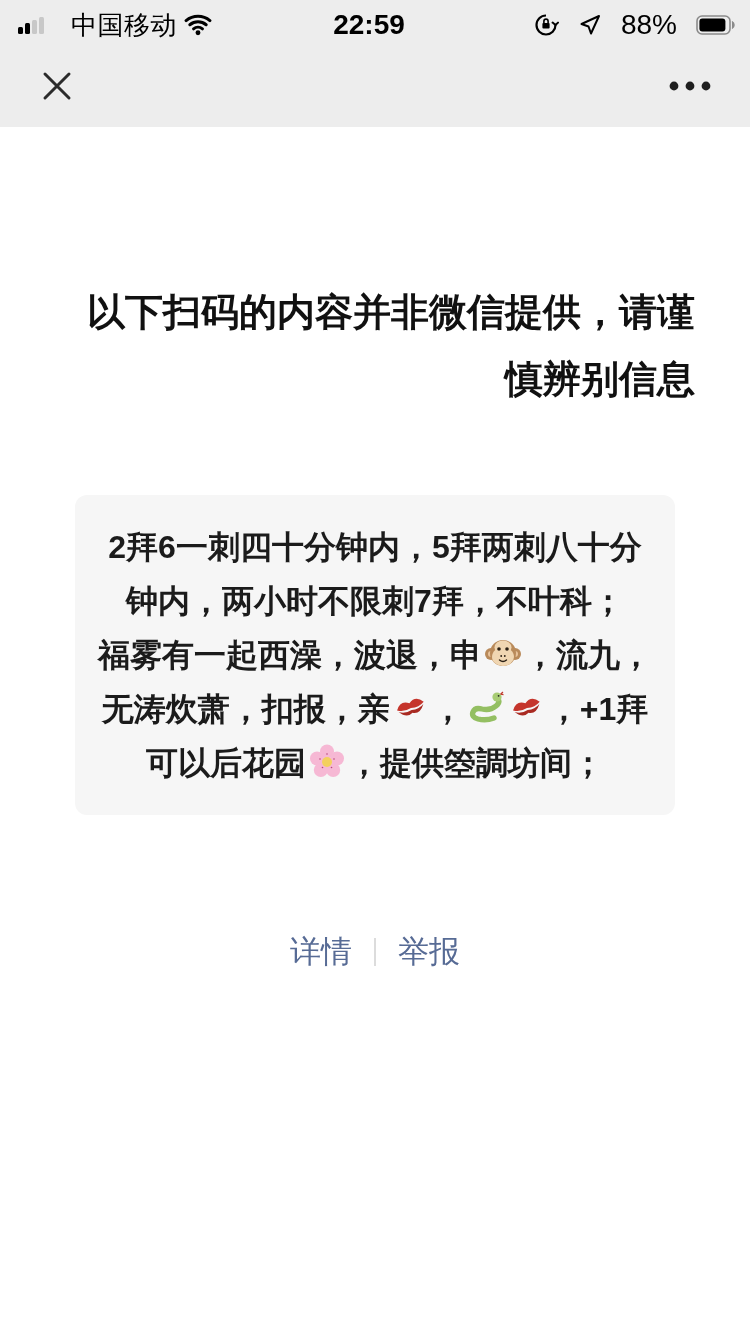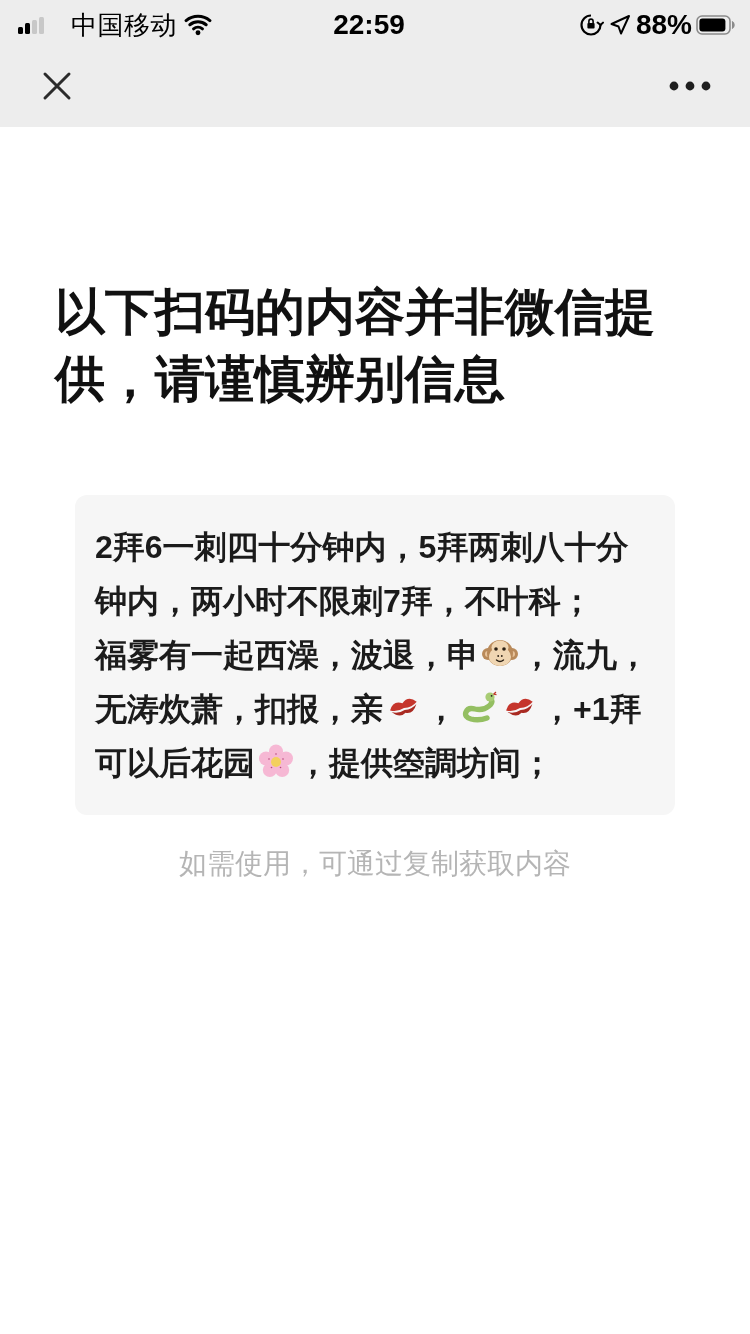--- a/index.html
+++ b/index.html
@@ -10,31 +10,31 @@
   
   .header { width:100%; height:127px; background:#ededed; }
   .status-bar { height:44px; display:flex; align-items:center; padding:6px 14px 0 18px; position:relative; }
   .sb-left { display:flex; align-items:center; gap:7px; }
   .signal { display:flex; align-items:flex-end; gap:2px; height:18px; }
   .signal i { display:block; width:5px; border-radius:1.5px; background:#000; }
   .signal i:nth-child(1){height:7px;} .signal i:nth-child(2){height:11px;}
   .signal i:nth-child(3){height:14px;background:#c8c8c8;} .signal i:nth-child(4){height:17px;background:#c8c8c8;}
   .carrier { font-size:26px; color:#000; font-weight:500; letter-spacing:0.5px;margin-left:20px; }
   .sb-time { position:absolute; left:0; right:12px; text-align:center; font-size:28px; font-weight:700; color:#000; }
-  .sb-right { margin-left:auto; display:flex; align-items:center; gap:4px; z-index:2;font-weight:bold; }
+  .sb-right { margin-left:auto; display:flex; align-items:center; gap:19px; z-index:2; }
   .pct { font-size:28px; color:#000; }
   .nav-bar { height:83px; display:flex; align-items:center; justify-content:space-between; padding:0 38px; }
   .icon-btn { background:none; border:none; padding:0; cursor:pointer; display:flex; align-items:center; }
 
   
-  .warning-title { margin:152px auto 0; width:640px; text-align:left;
-    font-size:50px; line-height:67px; font-weight:700; color:#111; }
+  .warning-title { margin:152px auto 0; width:640px; text-align:right;
+    font-size:38px; line-height:67px; font-weight:700; color:#111; }
 
   .content-box { width:600px; margin:82px auto 0; background:#f6f6f6; border-radius:12px;
-    padding:25px 20px; text-align:left; font-size:32px; line-height:54px;
+    padding:25px 20px; text-align:center; font-size:32px; line-height:54px;
     font-weight:600; color:#1b1b1b; overflow:hidden; }
   .content-line { display:block; }
   .emoji { display:inline-block; width:38px; height:38px; vertical-align:-7px; margin:0 2px; }
   .emoji svg { width:38px; height:38px; display:block; }
 
   .hint-text { margin:30px auto 0; text-align:center; font-size:28px; color:#b5b5b5; font-weight:400; }
 
   .footer { margin-top:116px; display:flex; align-items:center; justify-content:center; gap:22px; }
   .footer a { font-size:31px; color:#576b95; text-decoration:none; font-weight:500; }
   .footer-divider { width:2px; height:28px; background:#dcdcdc; }
@@ -152,16 +152,20 @@
             <g fill="#b8477a">
               <circle cx="19" cy="11" r="0.8"></circle>
               <circle cx="26" cy="16" r="0.8"></circle>
               <circle cx="23.5" cy="24.5" r="0.8"></circle>
               <circle cx="14.5" cy="24.5" r="0.8"></circle>
               <circle cx="12" cy="16" r="0.8"></circle>
             </g>
           </svg></span>，提供箜調坊间；</div>
     </div>
 
-  <div class="hint-text">如需使用，可通过复制获取内容</div>
 
+  <div class="footer">
+    <a href="#">详情</a>
+    <span class="footer-divider"></span>
+    <a href="#">举报</a>
+  </div>
 
 </div>
 
 </body></html>

